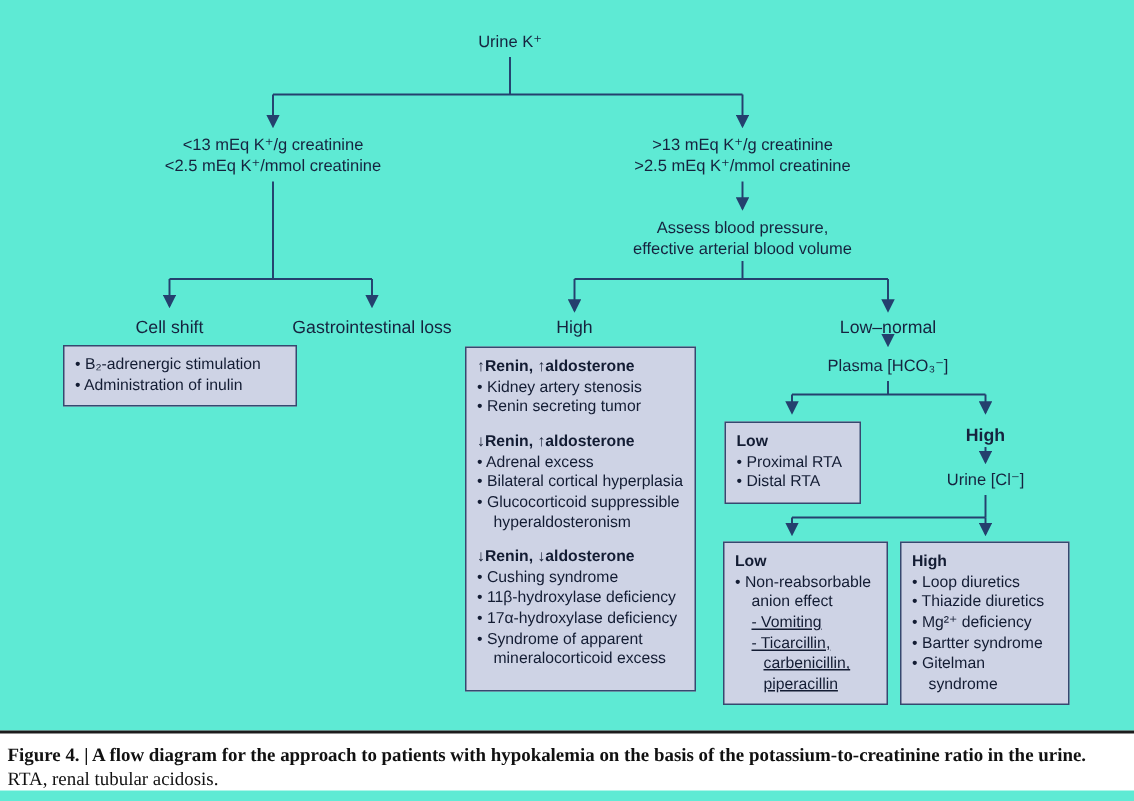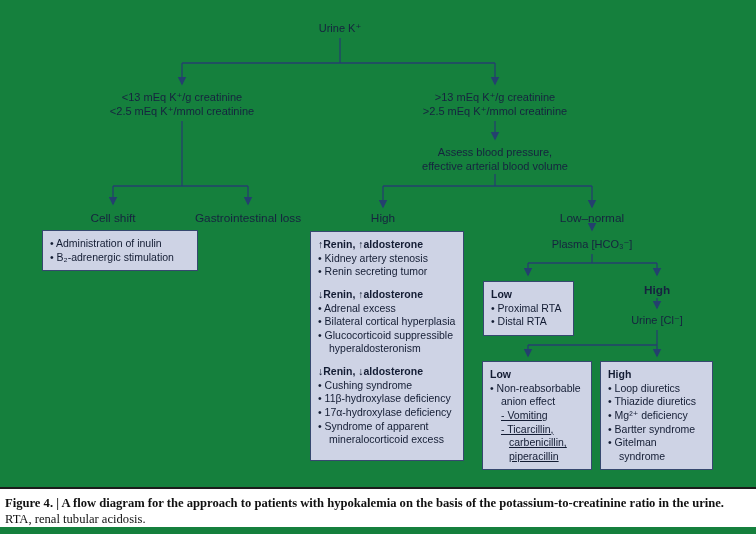--- a/index.html
+++ b/index.html
@@ -1,16 +1,16 @@
 <!DOCTYPE html>
 <html><head>
 <meta charset="utf-8">
 <style>
   html,body{margin:0;padding:0;background:#fff;}
-  #page{position:relative;width:756px;height:534px;background:#15803d;overflow:hidden;
+  #page{position:relative;width:756px;height:534px;background:#5eead4;overflow:hidden;
         font-family:"Liberation Sans","DejaVu Sans",sans-serif;color:#16233f;}
   #connectors{position:absolute;left:0;top:0;width:756px;height:488px;}
   .lbl{position:absolute;transform:translateX(-50%);text-align:center;white-space:nowrap;
        font-size:11px;line-height:1.25;color:#16233f;}
   .lbl.big{font-size:11.8px;}
   .lbl.bold{font-weight:bold;}
   .box{position:absolute;background:#ced3e5;border:1px solid#36486f;
        padding:6px 7px;font-size:10.5px;line-height:1.3;color:#131c33;box-sizing:border-box;}
   .box .ln{white-space:normal;}
   .box .ln.h{font-weight:bold;}
@@ -81,22 +81,22 @@
   <div class="lbl big" style="left:248px;top:211px;">Gastrointestinal loss</div>
   <div class="lbl big" style="left:383px;top:211px;">High</div>
   <div class="lbl big" style="left:592px;top:211px;">Low–normal</div>
 
   <div class="lbl" style="left:592px;top:238px;">Plasma [HCO₃⁻]</div>
   <div class="lbl big bold" style="left:657px;top:283px;">High</div>
   <div class="lbl" style="left:657px;top:314px;">Urine [Cl⁻]</div>
 
   <div class="box" style="left:42px;top:230px;width:156px;">
     <div>
+        <div class="ln b">• B₂-adrenergic stimulation</div>
         <div class="ln b">• Administration of inulin</div>
-        <div class="ln b">• B₂-adrenergic stimulation</div>
       </div>
   </div>
 
 
   <div class="box" style="left:310px;top:231px;width:154px;min-height:230px;">
     <div>
         <div class="ln h">↑Renin, ↑aldosterone</div>
         <div class="ln b">• Kidney artery stenosis</div>
         <div class="ln b">• Renin secreting tumor</div>
         <div class="ln h">↓Renin, ↑aldosterone</div>

